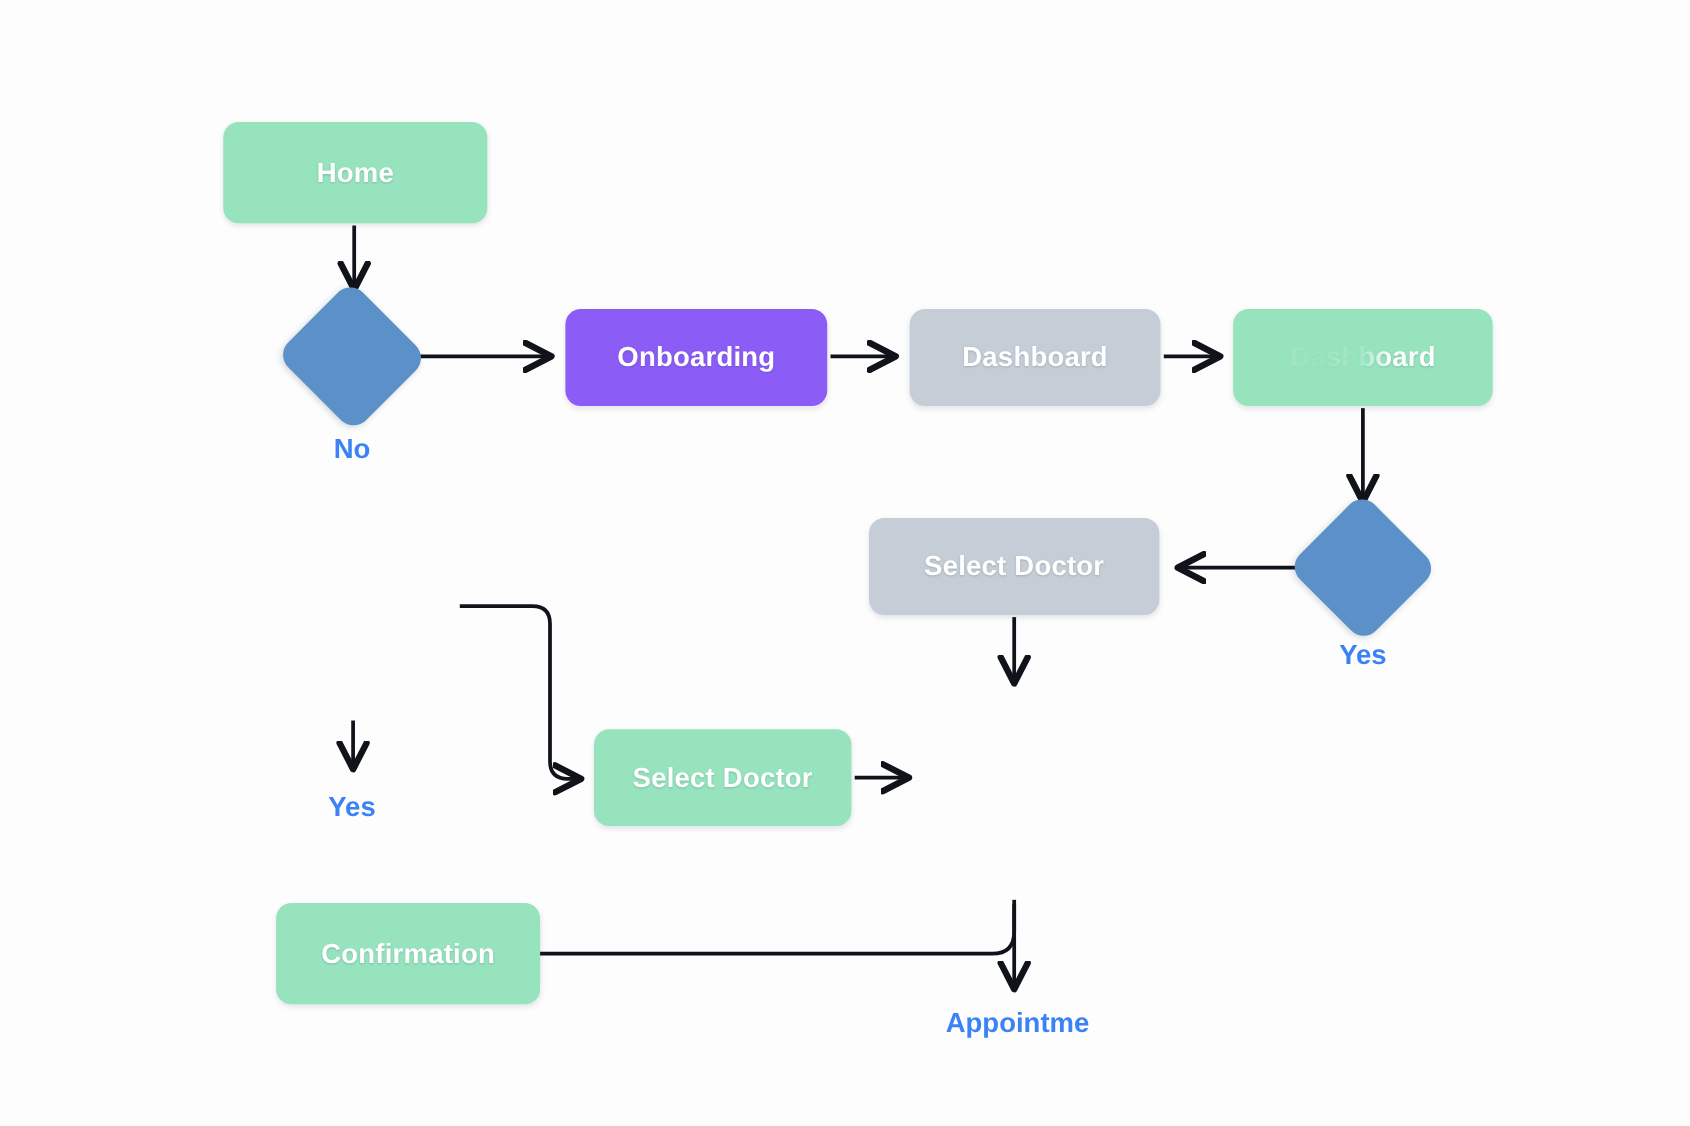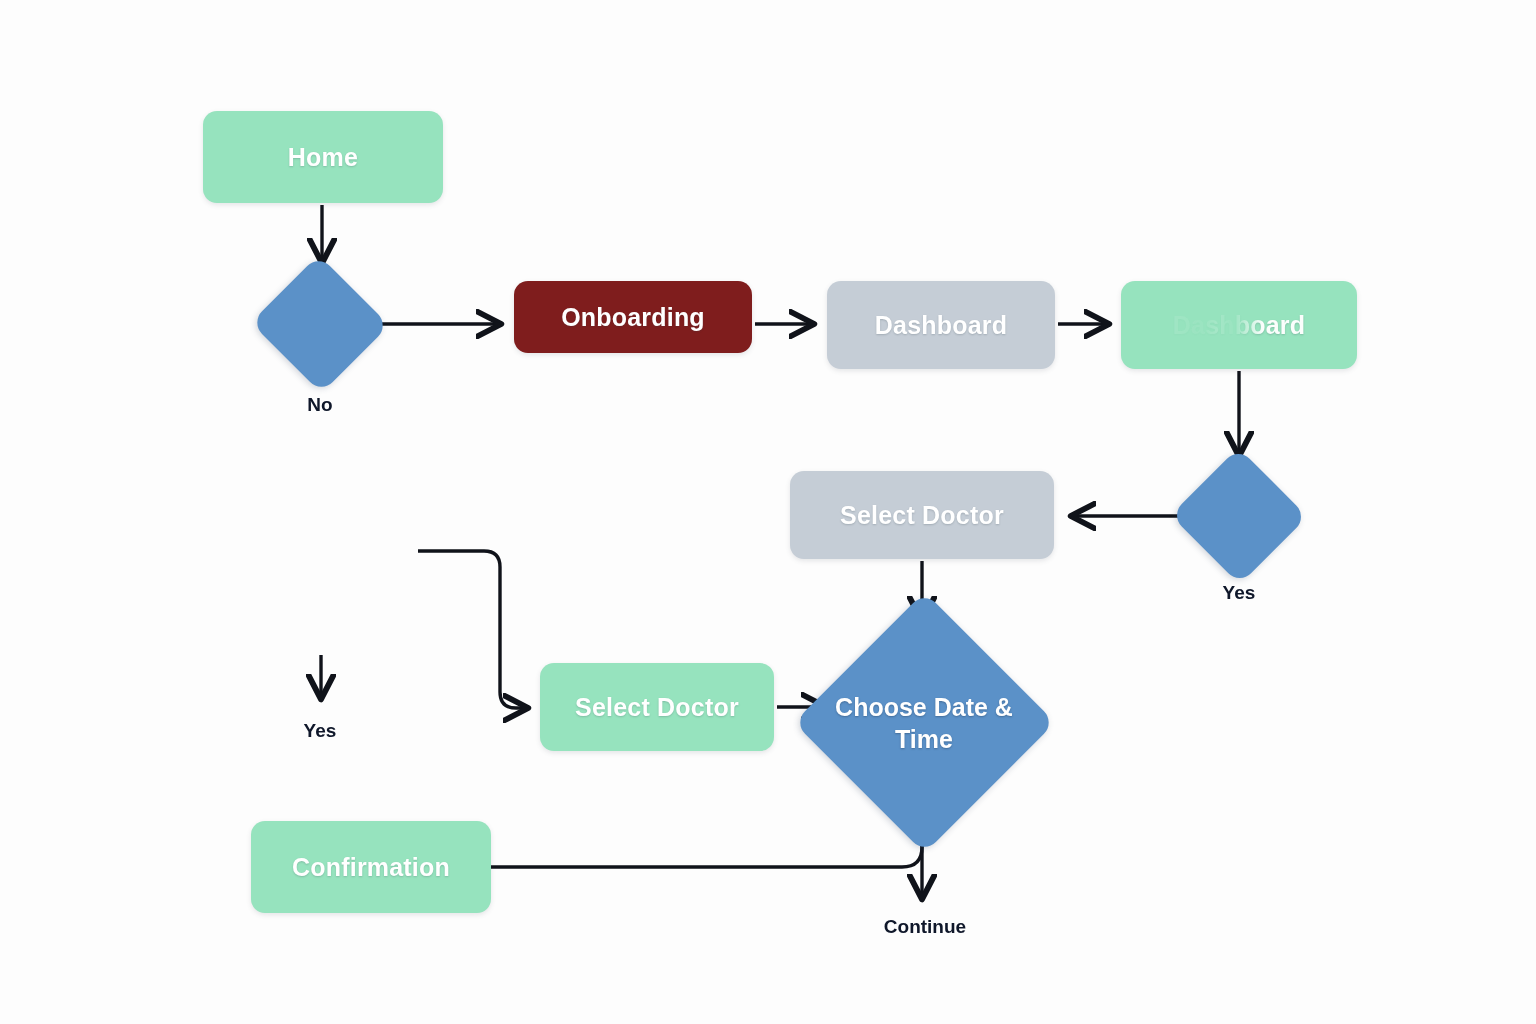--- a/index.html
+++ b/index.html
@@ -67,22 +67,22 @@
     color: #ffffff;
     font-size: 25px;
     font-weight: bold;
     line-height: 1.28;
     text-align: center;
     text-shadow: 0 1px 2px rgba(30,55,85,0.4);
     white-space: nowrap;
   }
   .edge-label {
     position: absolute;
-    color: #0f172a;
-    font-size: 19px;
+    color: #3b82f6;
+    font-size: 25px;
     font-weight: bold;
     white-space: nowrap;
     text-align: center;
   }
   .faded .label {
     color: rgba(255,255,255,0.97);
   }
 </style>
 </head>
 <body>
@@ -125,21 +125,21 @@
 
   <div class="node rect" style="left:203px; top:111px; width:240px; height:92px; background:#96e3be;">
     <span class="label">Home</span>
   </div>
 
   <div class="diamond-wrap" style="left:270px; top:276px; width:100px; height:96px;">
     <div class="diamond-shape" style="background:#5b91c8;"></div>
     <div class="diamond-text"></div>
   </div>
 
-  <div class="node rect" style="left:514px; top:281px; width:238px; height:72px; background:#7f1d1d;">
+  <div class="node rect" style="left:514px; top:281px; width:238px; height:88px; background:#8b5cf6;">
     <span class="label">Onboarding</span>
   </div>
 
   <div class="node rect" style="left:827px; top:281px; width:228px; height:88px; background:#c5cdd6;">
     <span class="label">Dashboard</span>
   </div>
 
   <div class="node rect faded" style="left:1121px; top:281px; width:236px; height:88px; background:#96e3be; overflow:hidden;">
     <span class="label" style="mask-image: linear-gradient(90deg, rgba(0,0,0,0.10) 0%, rgba(0,0,0,0.05) 22%, rgba(0,0,0,0.16) 34%, rgba(0,0,0,0.03) 46%, rgba(0,0,0,0.55) 58%, rgba(0,0,0,1) 68%, rgba(0,0,0,1) 100%);
                  -webkit-mask-image: linear-gradient(90deg, rgba(0,0,0,0.10) 0%, rgba(0,0,0,0.05) 22%, rgba(0,0,0,0.16) 34%, rgba(0,0,0,0.03) 46%, rgba(0,0,0,0.55) 58%, rgba(0,0,0,1) 68%, rgba(0,0,0,1) 100%);">Dashboard</span>
@@ -152,30 +152,26 @@
 
   <div class="node rect" style="left:790px; top:471px; width:264px; height:88px; background:#c5cdd6;">
     <span class="label">Select Doctor</span>
   </div>
 
 
   <div class="node rect" style="left:540px; top:663px; width:234px; height:88px; background:#96e3be;">
     <span class="label">Select Doctor</span>
   </div>
 
-  <div class="diamond-wrap" style="left:832px; top:630px; width:185px; height:185px;">
-    <div class="diamond-shape" style="background:#5b91c8;"></div>
-    <div class="diamond-text" style="white-space:normal; width:180px; left:2px;">Choose Date &amp; Time</div>
-  </div>
 
   <div class="node rect" style="left:203px; top:821px; width:240px; height:92px; background:#96e3be;margin-left:48px;">
     <span class="label">Confirmation</span>
   </div>
 
   <div class="edge-label" style="left:270px; top:394px; width:100px;">No</div>
 
   <div class="edge-label" style="left:1190px; top:582px; width:98px;">Yes</div>
 
   <div class="edge-label" style="left:272px; top:720px; width:96px;">Yes</div>
 
-  <div class="edge-label" style="left:845px; top:916px; width:160px;">Continue</div>
+  <div class="edge-label" style="left:845px; top:916px; width:160px;">Appointme</div>
 
 </div>
 
 </body></html>

